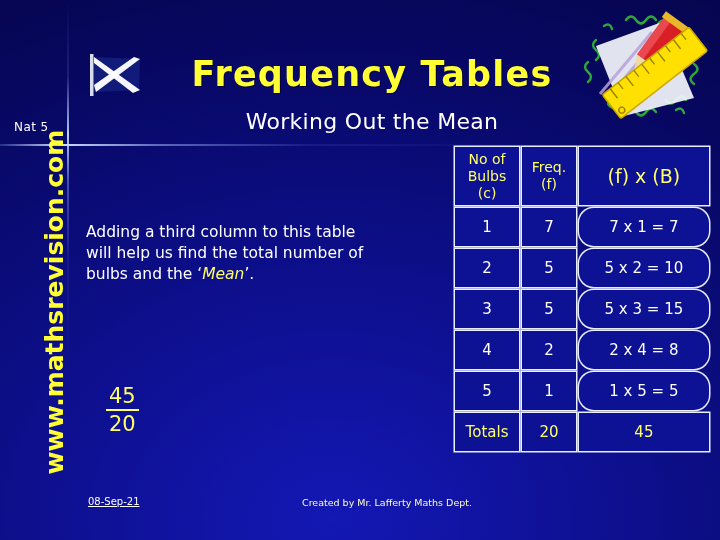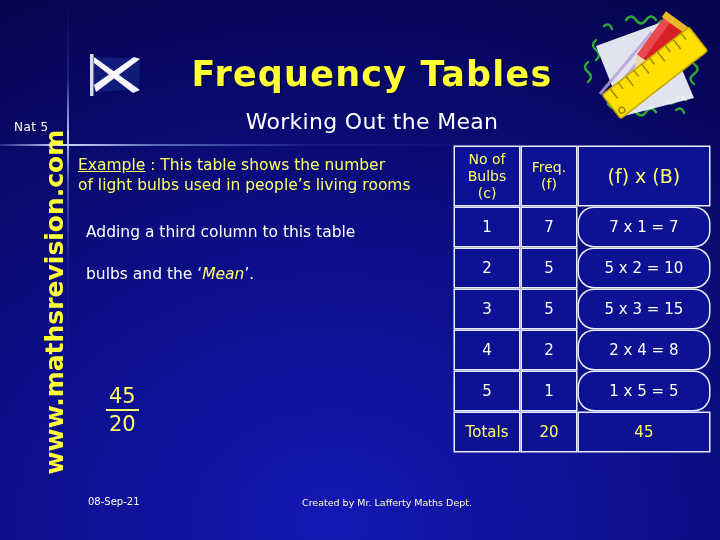--- a/index.html
+++ b/index.html
@@ -228,20 +228,21 @@
   .prod  { font-size: 15px; border-radius: 15px; }
 
   
   .footer-date {
     position: absolute;
     left: 88px;
     top: 496px;
     font-family: "DejaVu Sans", sans-serif;
     font-size: 10px;
     color: #ffffff;
+    text-decoration: underline;
   }
   .footer-credit {
     position: absolute;
     left: 302px;
     top: 497px;
     font-family: "DejaVu Sans", sans-serif;
     font-size: 9.5px;
     color: #ffffcc;
   }
 </style>
@@ -304,28 +305,24 @@
       <circle cx="42" cy="84" r="3" fill="none" stroke="#9a8200" stroke-width="1.4"></circle>
     </g>
   </svg>
 
   <div class="nat5">Nat 5</div>
   <div class="title">Frequency Tables</div>
   <div class="subtitle">Working Out the Mean</div>
 
   <div class="watermark">www.mathsrevision.com</div>
 
-  <div class="example-block">
-    <u>Example</u><span> : </span><span>This table shows the number</span><br>
-    <span>of light bulbs used in people’s living rooms</span>
-  </div>
 
   <div class="note-block">
     <span>Adding a third column to this table</span><br>
-    <br>
+    <span>will help us find the total number of</span><br>
     <span>bulbs and the ‘</span><span class="hl">Mean</span><span>’.</span>
   </div>
 
   <div class="mean-calc">
     <span class="frac">
       <span class="num">45</span>
       <span class="bar"></span>
       <span class="den">20</span>
     </span>
   </div>

